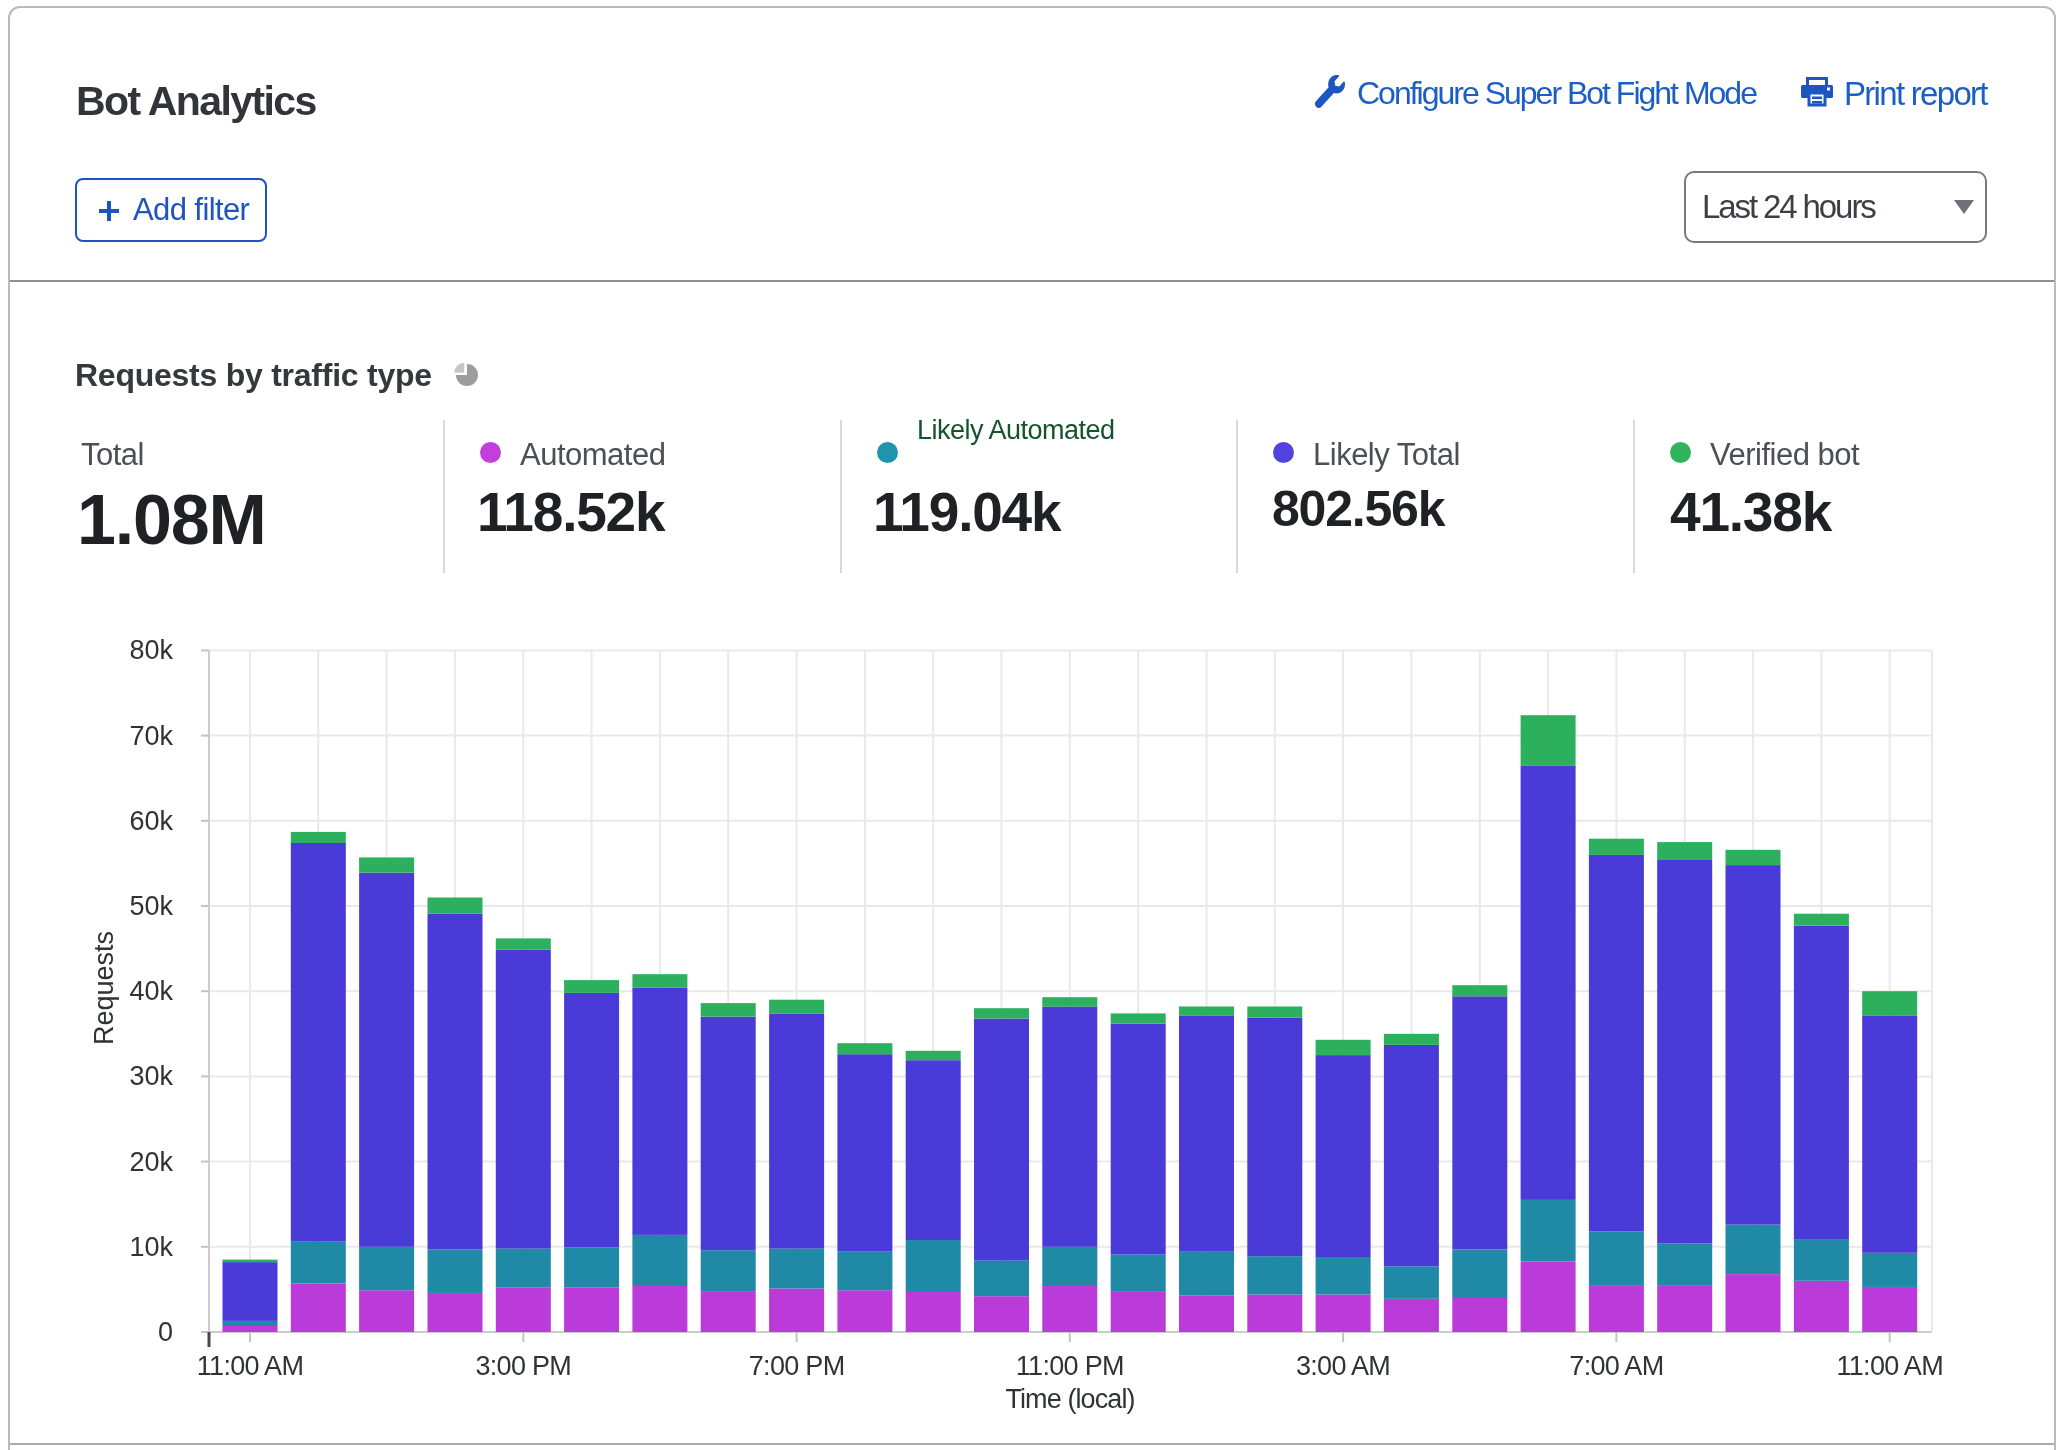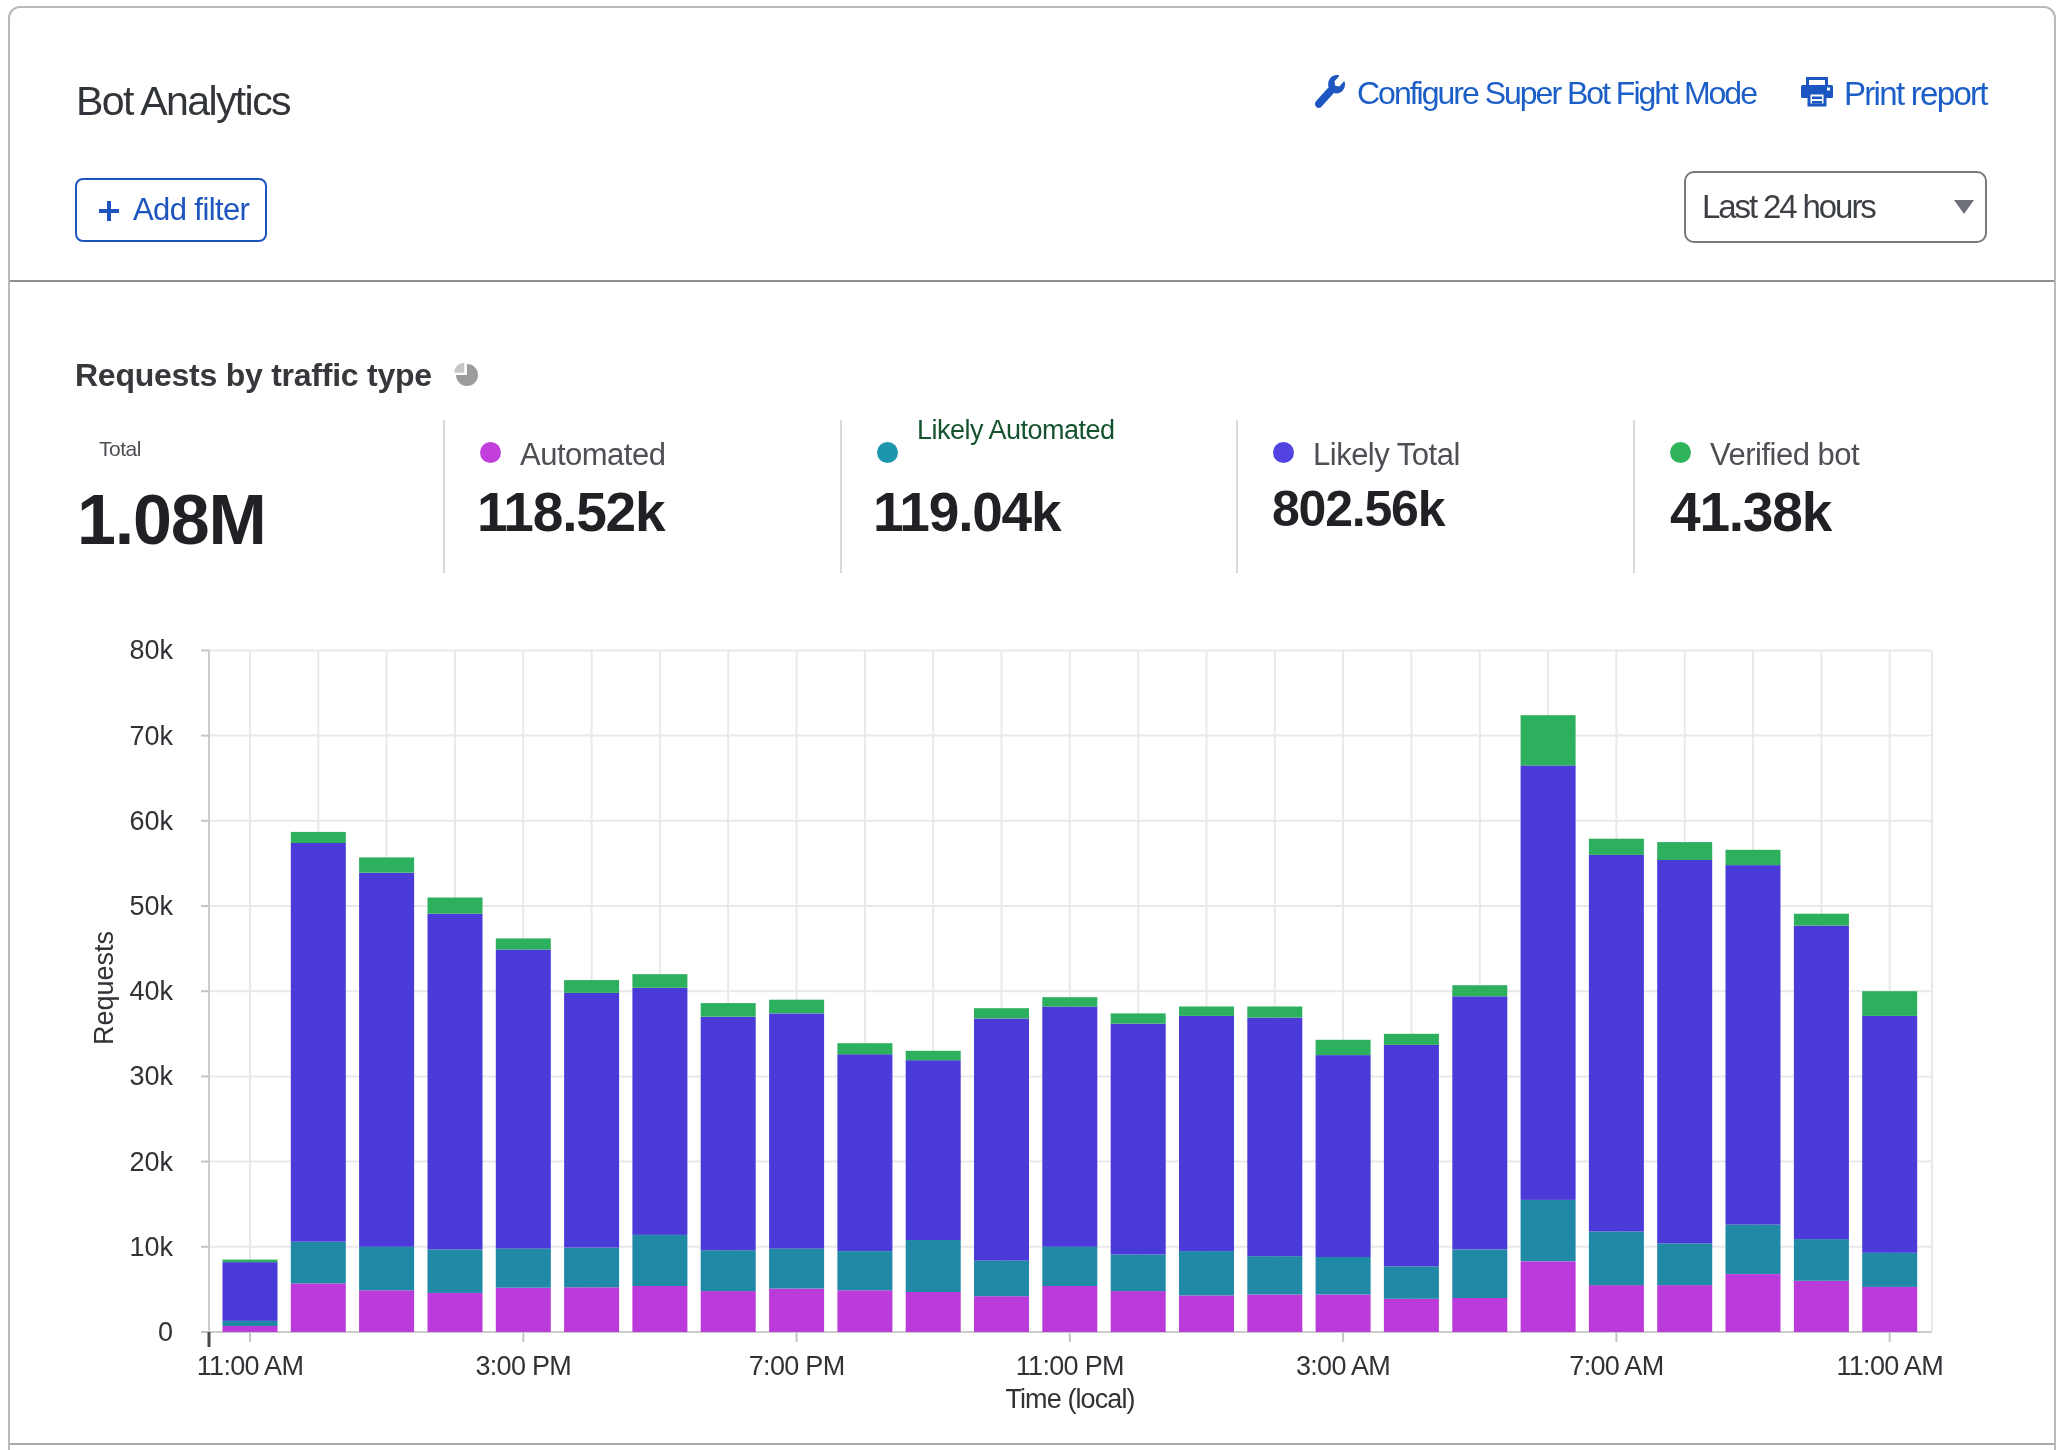--- a/index.html
+++ b/index.html
@@ -4,21 +4,21 @@
 <style>
 * { margin:0; padding:0; box-sizing:border-box; }
 body { -webkit-font-smoothing:antialiased; width:2062px; height:1450px; background:#fff; font-family:"Liberation Sans", sans-serif; position:relative; overflow:hidden; }
 </style>
 </head>
 <body>
 <div style="position:absolute;left:8px;top:6px;width:2048px;height:1500px;border:2px solid #b9b9b9;border-radius:12px"></div>
 <div style="position:absolute;left:10px;top:280px;width:2044px;height:2px;background:#8f8f8f"></div>
 <div style="position:absolute;left:10px;top:1443px;width:2044px;height:2px;background:#ababab"></div>
 
-<div style="position:absolute;left:76px;top:78px;font-size:41px;font-weight:normal;letter-spacing:-1.6px;color:#313439">Bot Analytics</div>
+<div style="position:absolute;left:76px;top:78px;font-size:41px;font-weight:bold;letter-spacing:-1.6px;color:#313439">Bot Analytics</div>
 
 <svg width="30" height="33" viewBox="0 0 512 512" preserveAspectRatio="none" style="position:absolute;left:1315px;top:75px">
 <path fill="#1d56c0" d="M507.73 109.1c-2.24-9.03-13.54-12.09-20.12-5.51l-74.36 74.36-67.88-11.31-11.31-67.88 74.36-74.36c6.62-6.62 3.43-17.9-5.66-20.16-47.38-11.74-99.55.91-136.58 37.93-39.64 39.64-50.55 97.1-34.05 147.2L18.74 402.76c-24.99 24.99-24.99 65.51 0 90.5 24.99 24.99 65.51 24.99 90.5 0l213.21-213.21c50.12 16.71 107.47 5.68 147.37-34.22 37.07-37.07 49.7-89.32 37.91-136.73z"></path>
 </svg>
 <div style="position:absolute;left:1357px;top:75px;font-size:32px;letter-spacing:-2px;color:#1b5ec8">Configure Super Bot Fight Mode</div>
 <svg width="32" height="30" viewBox="0 0 32 30" style="position:absolute;left:1801px;top:77px">
 <rect x="6.5" y="1.5" width="19" height="9" fill="none" stroke="#1d56c0" stroke-width="3"></rect>
 <rect x="0" y="8" width="32" height="13" rx="1.5" fill="#1d56c0"></rect>
 <rect x="26" y="10.5" width="3" height="3" fill="#fff"></rect>
 <rect x="8" y="16" width="16" height="12" fill="#fff" stroke="#1d56c0" stroke-width="3"></rect>
@@ -38,21 +38,21 @@
 <svg width="22" height="16" viewBox="0 0 22 16" style="position:absolute;left:1953px;top:199px">
     <path d="M1 1 L21 1 L11 15 Z" fill="#6e7177"></path>
   </svg>
 
 <div style="position:absolute;left:75px;top:357px;font-size:32px;font-weight:bold;letter-spacing:-0.25px;color:#36383c">Requests by traffic type</div>
 <svg width="24" height="24" viewBox="0 0 24 24" style="position:absolute;left:454px;top:363px">
 <path d="M13 1 A 11 11 0 1 1 2 12 L 13 12 Z" fill="#9c9c9c"></path>
 <path d="M10.2 9.8 L 10.2 -0.2 A 10 10 0 0 0 0.2 9.8 Z" fill="#c6c6c6"></path>
 </svg>
 
-<div style="position:absolute;left:99px;top:437px;font-size:21px;letter-spacing:-0.5px;color:#4d4f54">Total</div>
+<div style="position:absolute;left:81px;top:437px;font-size:31px;letter-spacing:-0.5px;color:#4d4f54">Total</div>
 <div style="position:absolute;left:77px;top:480px;font-size:70px;font-weight:bold;color:#1f2124;letter-spacing:-1.2px">1.08M</div>
 <div style="position:absolute;left:480px;top:442px;width:21px;height:21px;border-radius:50%;background:#c33fdb"></div>
 <div style="position:absolute;left:520px;top:437px;font-size:31px;letter-spacing:-0.5px;color:#4d4f54">Automated</div>
 <div style="position:absolute;left:477px;top:480px;font-size:55px;font-weight:bold;color:#1f2124;letter-spacing:-1.2px">118.52k</div>
 <div style="position:absolute;left:877px;top:442px;width:21px;height:21px;border-radius:50%;background:#1d96ad"></div>
 <div style="position:absolute;left:917px;top:415px;font-size:27px;letter-spacing:-0.5px;color:#14532d">Likely Automated</div>
 <div style="position:absolute;left:873px;top:480px;font-size:55px;font-weight:bold;color:#1f2124;letter-spacing:-1.2px">119.04k</div>
 <div style="position:absolute;left:1273px;top:442px;width:21px;height:21px;border-radius:50%;background:#5243e0"></div>
 <div style="position:absolute;left:1313px;top:437px;font-size:31px;letter-spacing:-0.5px;color:#4d4f54">Likely Total</div>
 <div style="position:absolute;left:1272px;top:480px;font-size:50px;font-weight:bold;color:#1f2124;letter-spacing:-1.2px">802.56k</div>

